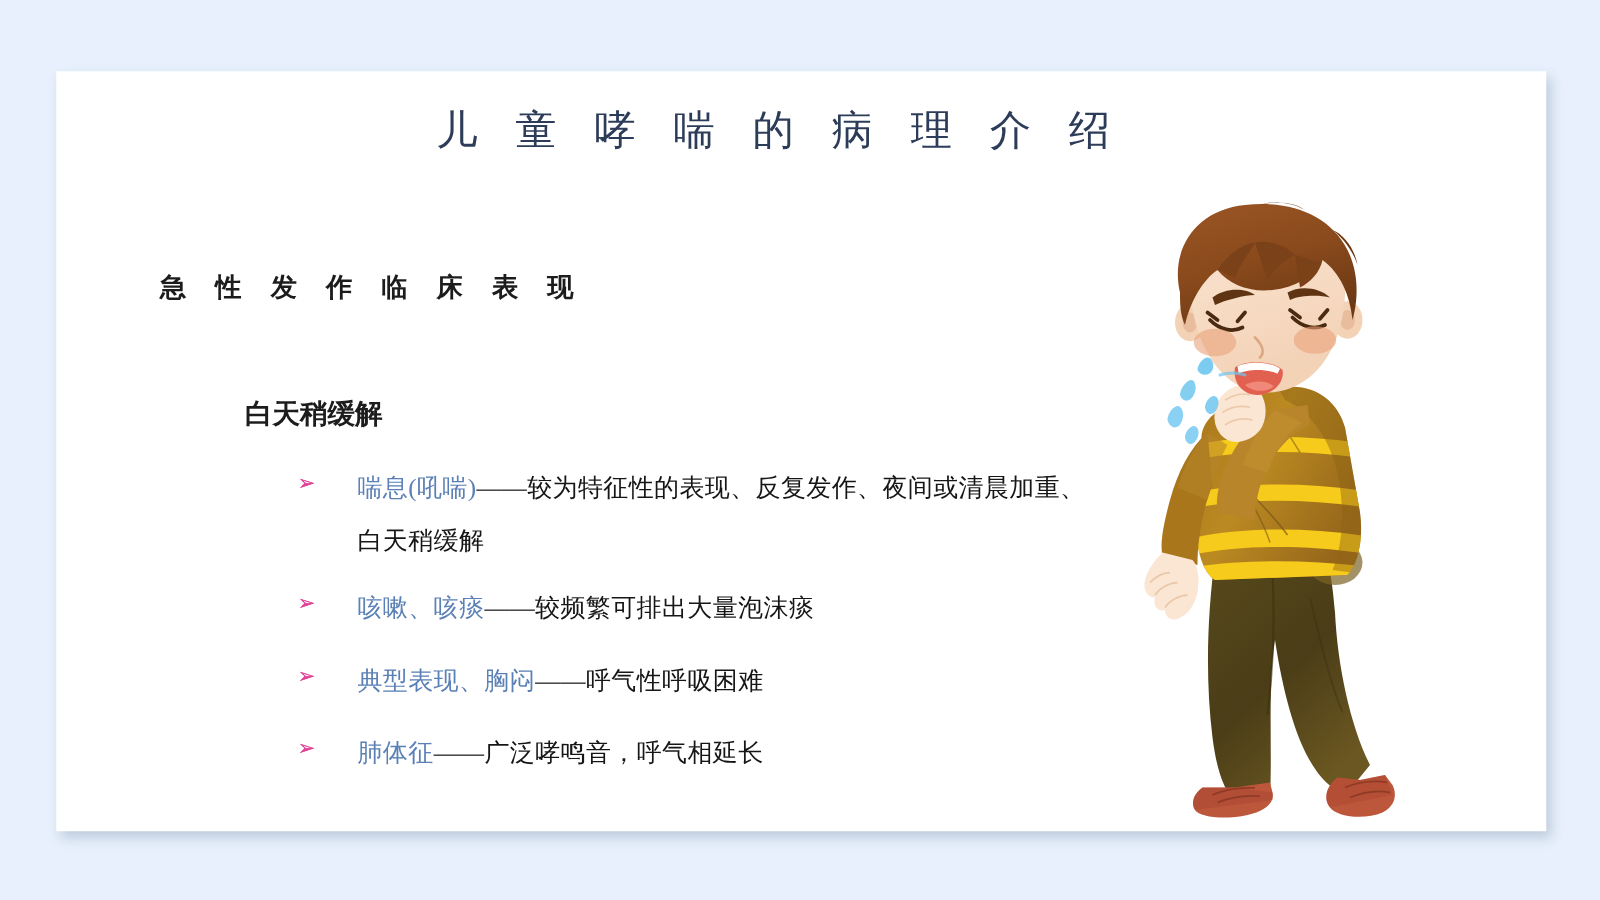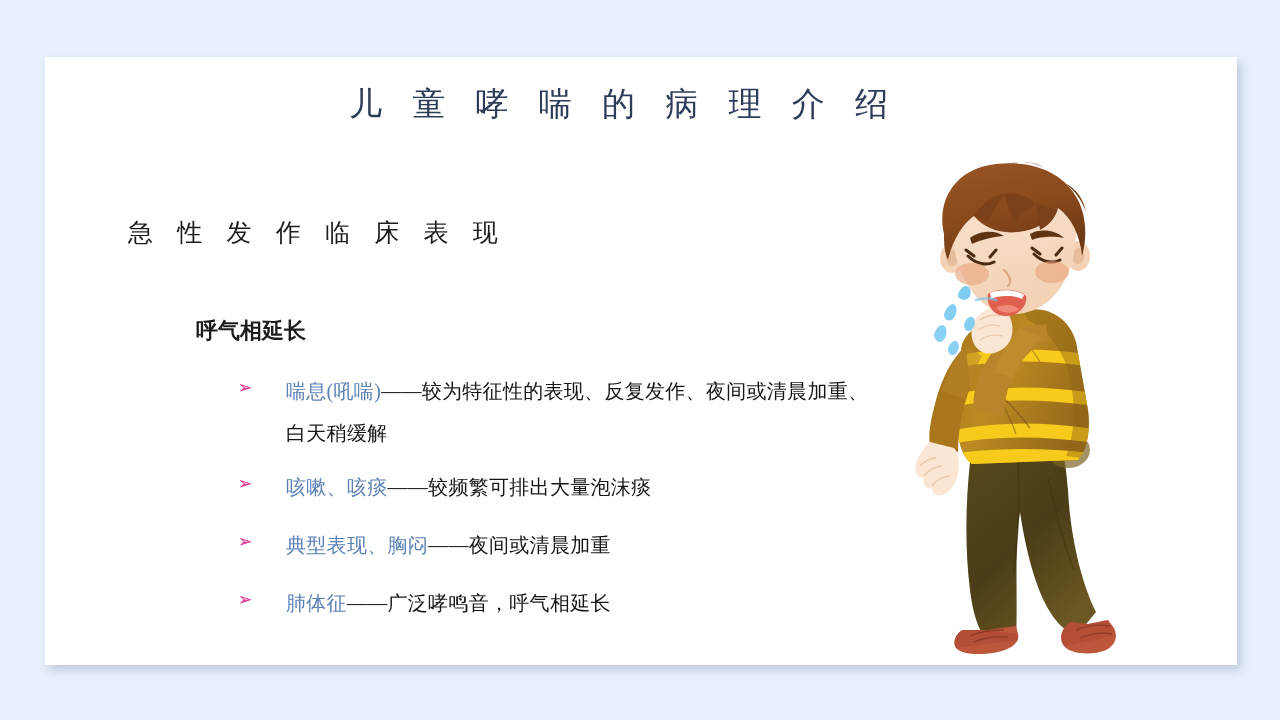--- a/index.html
+++ b/index.html
@@ -22,24 +22,25 @@
     font-size:33px;
     letter-spacing:11px;
     color:#2d3c58;
     font-weight:400;
     white-space:nowrap;
     margin-left:28px;
   }
 
   .section-heading{
     position:absolute;left:128px;top:216px;
-    font-size:25px;
+    font-size:21px;
     letter-spacing:9px;
     color:#1c1c1c;
     white-space:nowrap;
+    font-weight:bold;
   }
 
   .sub-heading{
     position:absolute;left:196px;top:316px;
     font-size:22px;
     font-weight:700;
     color:#1c1c1c;
     letter-spacing:0px;
     white-space:nowrap;
   }
@@ -82,42 +83,42 @@
 <body>
 
 <div class="slide">
 
   <div class="card"></div>
 
   <div class="slide-title">儿 童 哮 喘 的 病 理 介 绍</div>
 
   <div class="section-heading">急 性 发 作 临 床 表 现</div>
 
-  <div class="sub-heading">呼气相延长</div>
+  <div class="sub-heading">白天稍缓解</div>
 
   <div class="bullets">
 
     <div class="bullet-row b1">
       <span class="bullet-marker">➢</span>
       <span class="bullet-text">
         <span class="kw">喘息(吼喘)</span><span>——较为特征性的表现、反复发作、夜间或清晨加重、白天稍缓解</span>
       </span>
     </div>
 
     <div class="bullet-row">
       <span class="bullet-marker">➢</span>
       <span class="bullet-text">
         <span class="kw">咳嗽、咳痰</span><span>——较频繁可排出大量泡沫痰</span>
       </span>
     </div>
 
     <div class="bullet-row">
       <span class="bullet-marker">➢</span>
       <span class="bullet-text">
-        <span class="kw">典型表现、胸闷</span><span>——夜间或清晨加重</span>
+        <span class="kw">典型表现、胸闷</span><span>——呼气性呼吸困难</span>
       </span>
     </div>
 
     <div class="bullet-row">
       <span class="bullet-marker">➢</span>
       <span class="bullet-text">
         <span class="kw">肺体征</span><span>——广泛哮鸣音，呼气相延长</span>
       </span>
     </div>
 

